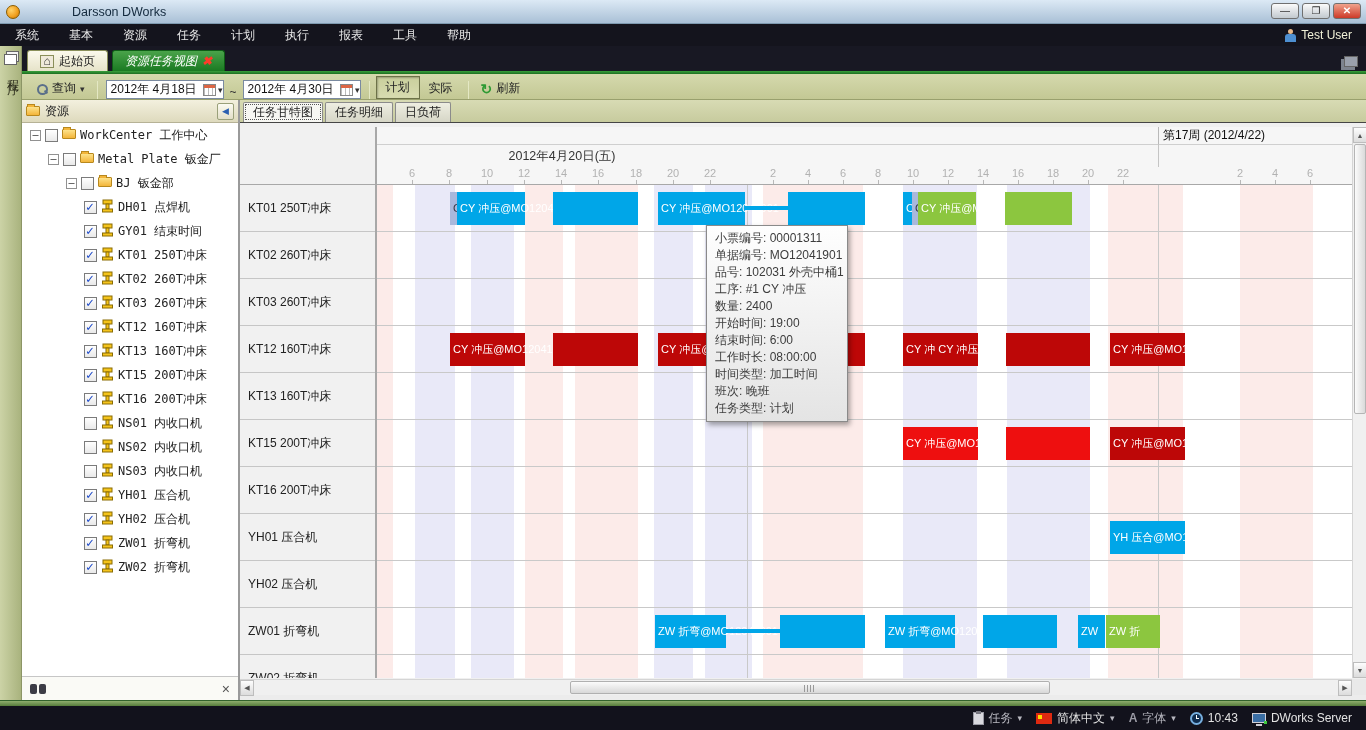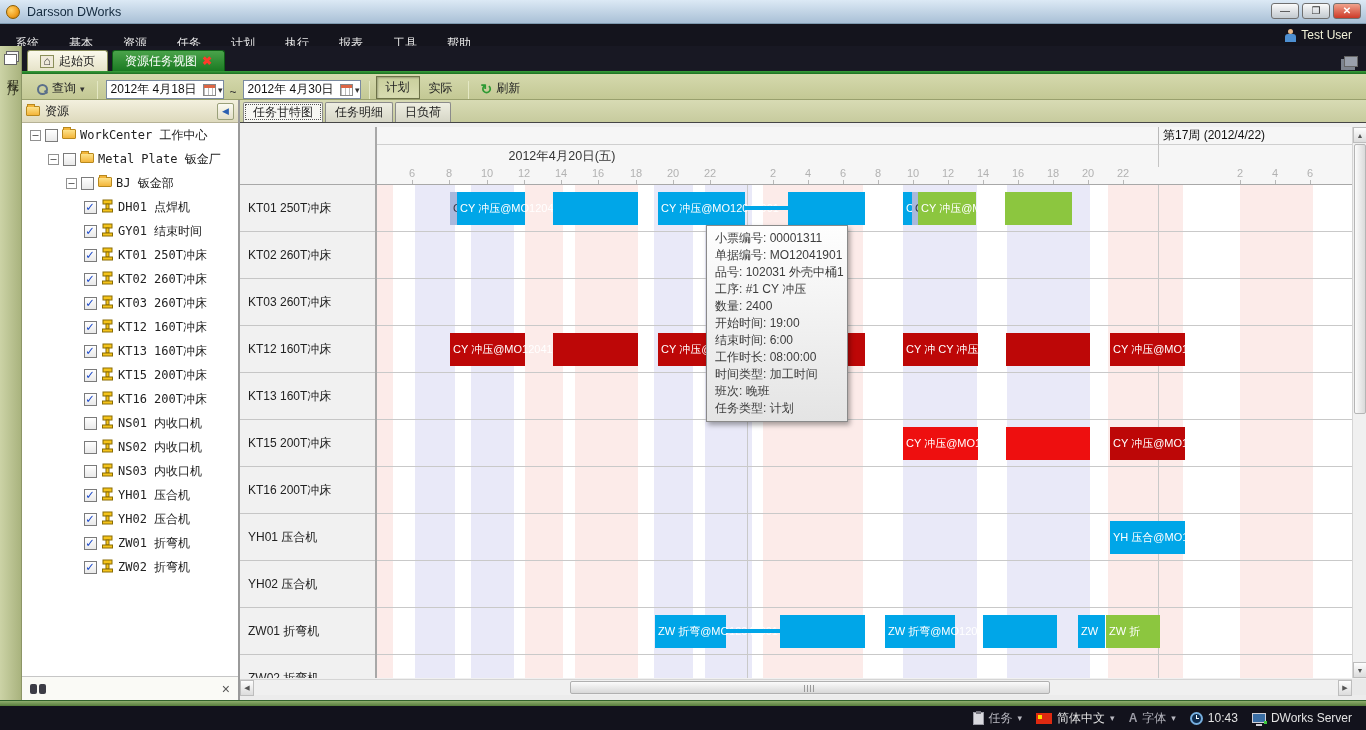--- a/index.html
+++ b/index.html
@@ -7,51 +7,51 @@
   .window{position:relative;width:1366px;height:730px;background:#d8d4c4;overflow:hidden;
           font-family:"Liberation Sans",sans-serif;font-size:12px;color:#222;}
 
   
   .titlebar{position:absolute;left:0;top:0;width:1366px;height:24px;
             background:linear-gradient(#dce9f5,#a9c0d6);border-bottom:1px solid #7e9ab0;
             display:flex;align-items:center;padding-left:6px;}
   .app-icon{width:14px;height:14px;border-radius:50%;
             background:radial-gradient(circle at 35% 35%,#ffd36a,#f09e1d 60%,#b96f08);
             border:1px solid #8a5b00;margin-right:7px;}
-  .win-title{font-size:12.5px;color:#13293d;}
+  .win-title{font-size:12.5px;color:#13293d;margin-left:45px;}
   .winbtns{position:absolute;right:5px;top:3px;display:flex;gap:3px;}
   .winbtn{width:28px;height:16px;border:1px solid #707070;border-radius:3px;
           background:linear-gradient(#fbfbfb,#c2c9cf);font-size:10px;line-height:13px;
           text-align:center;color:#333;}
   .winbtn.close{background:linear-gradient(#f0a28c,#cd3a28);color:#fff;font-weight:bold;}
 
   
   .menubar{position:absolute;left:0;top:24px;width:1366px;height:22px;background:#14141d;
            display:flex;align-items:center;color:#e9e9e9;}
-  .menu-item{padding:8px 15px;height:22px;line-height:22px;}
+  .menu-item{padding:0 15px;height:22px;line-height:22px;}
   .menu-user{position:absolute;right:14px;top:0;height:22px;display:flex;align-items:center;gap:5px;color:#f2f2d8;}
   .person-icon{width:11px;height:13px;position:relative;}
   .person-icon:before{content:"";position:absolute;left:3px;top:0;width:5px;height:5px;border-radius:50%;background:#e8b98a;}
   .person-icon:after{content:"";position:absolute;left:0;top:5px;width:11px;height:8px;border-radius:3px 3px 0 0;background:#4d8fd1;}
 
   
   .leftstrip{position:absolute;left:0;top:46px;width:22px;height:654px;
              background:linear-gradient(90deg,#ccd3a6,#a9b37e);border-right:1px solid #8c9566;}
   .panel-icon{width:14px;height:12px;margin:5px auto 8px auto;position:relative;}
   .panel-icon:before{content:"";position:absolute;left:2px;top:0;width:11px;height:9px;background:#f4f4f4;border:1px solid #666;}
   .panel-icon:after{content:"";position:absolute;left:0;top:3px;width:11px;height:9px;background:#fff;border:1px solid #666;}
   .strip-label{writing-mode:vertical-rl;margin:2px auto;color:#2a2a1a;letter-spacing:2px;display:block;text-align:center;width:100%;}
 
   
   .tabstrip{position:absolute;left:22px;top:46px;right:0;height:25px;background:#181823;
             display:flex;align-items:flex-end;padding-left:5px;gap:4px;}
   .doc-tab{height:21px;display:flex;align-items:center;gap:5px;padding:0 12px;
            border:1px solid #8a8f5a;border-bottom:none;border-radius:3px 3px 0 0;
            background:linear-gradient(#fbf9ec,#e6e3c9);color:#222;}
-  .doc-tab.active{background:linear-gradient(#4aa34a,#1a7a22);border-color:#0e5d16;color:#fff;}
+  .doc-tab.active{background:linear-gradient(#4aa34a,#1a7a22);border-color:#0e5d16;color:#fff;font-style:italic;}
   .home-icon{font-size:12px;color:#333;background:#efeada;border:1px solid #8a8f5a;width:14px;height:13px;line-height:11px;text-align:center;}
   .tab-close{color:#ff3b2a;font-weight:bold;font-size:12px;line-height:12px;}
   .window-list-icon{position:absolute;right:8px;bottom:4px;width:14px;height:11px;background:#9aa0ac;border:1px solid #666;box-shadow:-3px 3px 0 #7d838e;}
   .greenline{position:absolute;left:22px;top:71px;right:0;height:3px;background:linear-gradient(#39a03c,#1c6e20);}
 
   
   .toolbar{position:absolute;left:22px;top:74px;right:0;height:26px;
            background:linear-gradient(#d5d9ad,#c3c894);border-bottom:1px solid #99a06d;
            display:flex;align-items:flex-end;padding-left:8px;}
   .tool-sep{width:1px;height:18px;background:#98a06e;border-right:1px solid #e4e8c4;margin:0 6px;}

